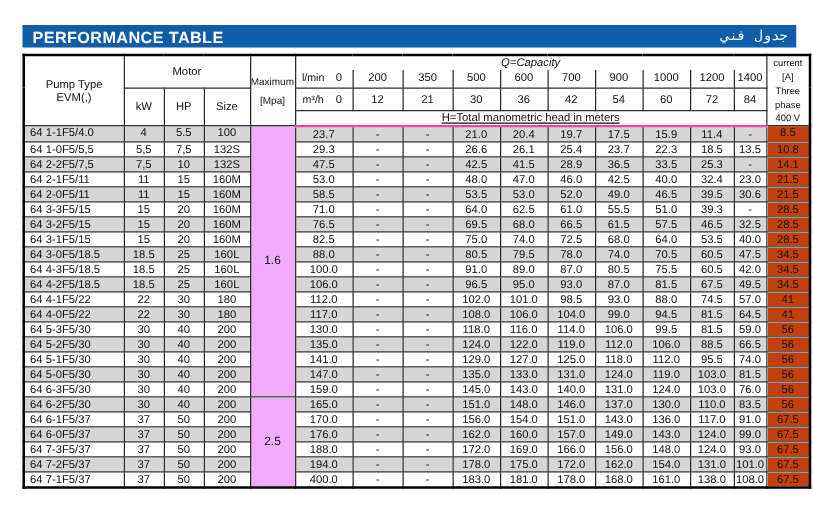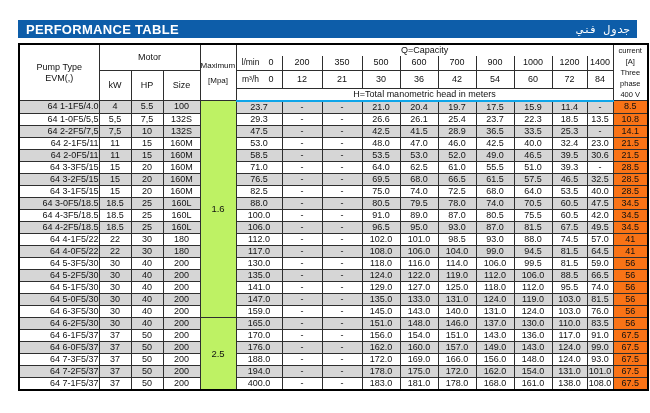--- a/index.html
+++ b/index.html
@@ -24,35 +24,35 @@
   table.perf td { border:1px solid #2e2e2e; text-align:center; vertical-align:middle;
                   padding:0; height:12px; line-height:11px; overflow:hidden; white-space:nowrap; }
   table.perf { border:2px solid #000; }
   
   td.hdr { font-size:9px; line-height:10px; background:#fff; }
   td.hdr-pump div { line-height:11px; }
   td.hdr-motor { border-bottom-style:hidden; height:14px; }
   td.hdr-kw, td.hdr-hp, td.hdr-size { border-top-style:hidden; }
   td.hdr-press { font-size:8px; line-height:9px; padding:1px 1px; }
   td.hdr-press .mpa { margin-top:4px; }
-  td.hdr-qcap { border-bottom-style:hidden; height:13px; }
+  td.hdr-qcap { border-bottom-style:hidden; height:13px;font-style:italic; }
   tr.lmin-row td { border-top-style:hidden; height:14px; }
   tr.m3h-row td { height:14px; }
   td.hdr-note { border-top:1px solid #2e2e2e; height:13px; }
   td.unit-cell { text-align:left; }
   td.unit-cell .u { display:inline-block; width:24px; padding-left:3px; font-size:8.5px; }
   td.unit-cell .v { display:inline-block; width:20px; text-align:center; }
   td.hdr-current { font-size:7.5px; line-height:8.5px; padding:1px 0; }
-  tr.head-border td { border-bottom:2px solid #0ea5e9; }
+  tr.head-border td { border-bottom:2px solid #ec4899;text-decoration:underline; }
   
   tbody td { background:#ffffff; }
   tbody tr.stripe td { background:#d6d6d6; }
-  tbody td.pump { text-align:right; padding-left:4px; }
-  tbody tr td.pressure, tbody tr.stripe td.pressure { background:#bef264; font-size:9.5px; }
-  tbody tr td.current, tbody tr.stripe td.current { background:#f97316; }
+  tbody td.pump { text-align:left; padding-left:4px; }
+  tbody tr td.pressure, tbody tr.stripe td.pressure { background:#f0abfc; font-size:9.5px; }
+  tbody tr td.current, tbody tr.stripe td.current { background:#c2410c; }
 </style>
 </head>
 <body>
 
 <div class="page">
 
   <div class="title-bar">
     <span class="title-en">PERFORMANCE TABLE</span>
     <span class="title-ar">جدول فني</span>
   </div>

